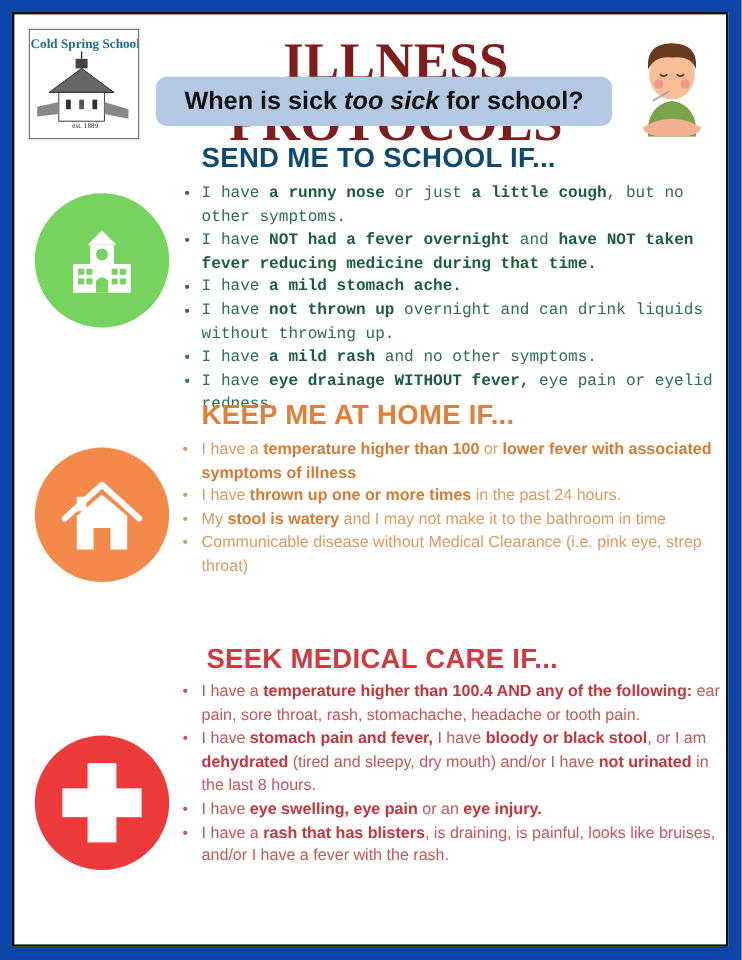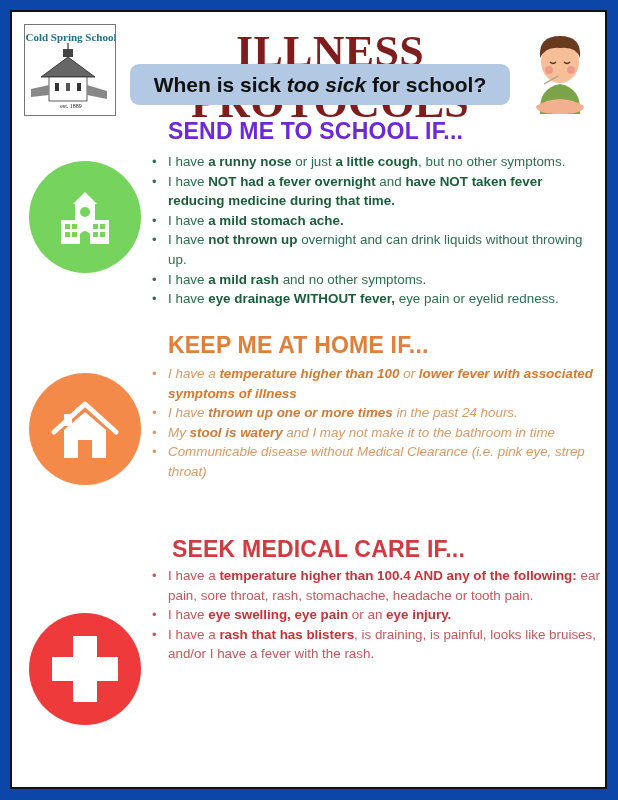--- a/index.html
+++ b/index.html
@@ -28,21 +28,21 @@
   }
   .subtitle em { font-style: italic; }
   .kid { position: absolute; left: 518px; top: 10px; width: 60px; height: 92px; }
 
   .section-title { position: absolute; font-size: 23px; font-weight: bold; letter-spacing: 0.2px; }
   .list { position: absolute; left: 135px; width: 455px; list-style: none; }
   .list li { position: relative; padding-left: 21px; font-size: 13.4px; line-height: 19.6px; }
   .list li::before { content: "•"; position: absolute; left: 5px; top: 0; font-size: 13px; }
   .list b { font-weight: bold; }
 
-  .green .section-title, .green-title { color: #6d28d9; }
+  .green .section-title, .green-title { color: #0c4a6e; }
   .green li { color: #2c6e4e; }
   .green li b { color: #1b5e3b; }
   .orange-title { color: #e07f3a; }
   .orange li { color: #d99a63; }
   .orange li b { color: #d47a33; }
   .red-title { color: #cf3b3f; }
   .red li { color: #c4585c; }
   .red li b { color: #c5343a; }
 
   .circle { position: absolute; left: 16px; width: 114px; height: 114px; border-radius: 50%; }
@@ -100,57 +100,58 @@
           <rect x="44" y="64" width="5" height="5" fill="#76d35e"></rect>
         <rect x="37" y="72" width="5" height="5" fill="#76d35e"></rect>
           <rect x="44" y="72" width="5" height="5" fill="#76d35e"></rect>
         <rect x="65" y="64" width="5" height="5" fill="#76d35e"></rect>
           <rect x="72" y="64" width="5" height="5" fill="#76d35e"></rect>
         <rect x="65" y="72" width="5" height="5" fill="#76d35e"></rect>
           <rect x="72" y="72" width="5" height="5" fill="#76d35e"></rect>
         <path d="M52 84 V74 Q57 68 62 74 V84 Z" fill="#76d35e"></path>
       </svg>
     </div>
-    <ul class="list" style="top:140px;" id="list-0">
+    <ul class="list" style="top:140px;font-family:Liberation Mono, monospace;" id="list-0">
         <li><span>I have </span><b>a runny nose</b><span> or just </span><b>a little cough</b><span>, but no other symptoms.</span></li>
         <li><span>I have </span><b>NOT had a fever overnight</b><span> and </span><b>have NOT taken fever reducing medicine during that time.</b></li>
         <li><span>I have </span><b>a mild stomach ache.</b></li>
         <li><span>I have </span><b>not thrown up</b><span> overnight and can drink liquids without throwing up.</span></li>
         <li><span>I have </span><b>a mild rash</b><span> and no other symptoms.</span></li>
         <li><span>I have </span><b>eye drainage WITHOUT fever,</b><span> eye pain or eyelid redness.</span></li>
       </ul>
   </div>
 
   <div class="orange">
     <div class="section-title orange-title" style="left:156px; top:320px;text-align:center;">KEEP ME AT HOME IF...</div>
     <div class="circle" style="top:360px;">
       <svg viewBox="0 0 114 114">
         <circle cx="57" cy="57" r="56" fill="#f48a4a"></circle>
         <polyline points="26,60 57,32 88,60" fill="none" stroke="#fff" stroke-width="5" stroke-linejoin="round" stroke-linecap="round"></polyline>
         <rect x="36" y="42" width="8" height="12" fill="#fff"></rect>
         <path d="M36 58 L57 40 L78 58 V86 H64 V68 H50 V86 H36 Z" fill="#fff"></path>
       </svg>
     </div>
-    <ul class="list" style="top:352px;font-style:italic;" id="list-1">
+    <ul class="list" style="top:352px;" id="list-1">
         <li><span>I have a </span><b>temperature higher than 100</b><span> or </span><b>lower fever with associated symptoms of illness</b></li>
         <li><span>I have </span><b>thrown up one or more times</b><span> in the past 24 hours.</span></li>
         <li><span>My </span><b>stool is watery</b><span> and I may not make it to the bathroom in time</span></li>
         <li><span>Communicable disease without Medical Clearance (i.e. pink eye, strep throat)</span></li>
       </ul>
   </div>
 
   <div class="red">
     <div class="section-title red-title" style="left:160px; top:524px;">SEEK MEDICAL CARE IF...</div>
     <div class="circle" style="top:600px;">
       <svg viewBox="0 0 114 114">
         <circle cx="57" cy="57" r="56" fill="#ef3a3b"></circle>
         <rect x="45" y="24" width="24" height="66" fill="#fff"></rect>
         <rect x="24" y="45" width="66" height="24" fill="#fff"></rect>
       </svg>
     </div>
     <ul class="list" style="top:554px;" id="list-2">
         <li><span>I have a </span><b>temperature higher than 100.4 AND any of the following:</b><span> ear pain, sore throat, rash, stomachache, headache or tooth pain.</span></li>
+        <li><span>I have </span><b>stomach pain and fever,</b><span> I have </span><b>bloody or black stool</b><span>, or I am </span><b>dehydrated</b><span> (tired and sleepy, dry mouth) and/or I have </span><b>not urinated</b><span> in the last 8 hours.</span></li>
         <li><span>I have </span><b>eye swelling, eye pain</b><span> or an </span><b>eye injury.</b></li>
         <li><span>I have a </span><b>rash that has blisters</b><span>, is draining, is painful, looks like bruises, and/or I have a fever with the rash.</span></li>
       </ul>
   </div>
 
 </div>
 
 </body></html>

